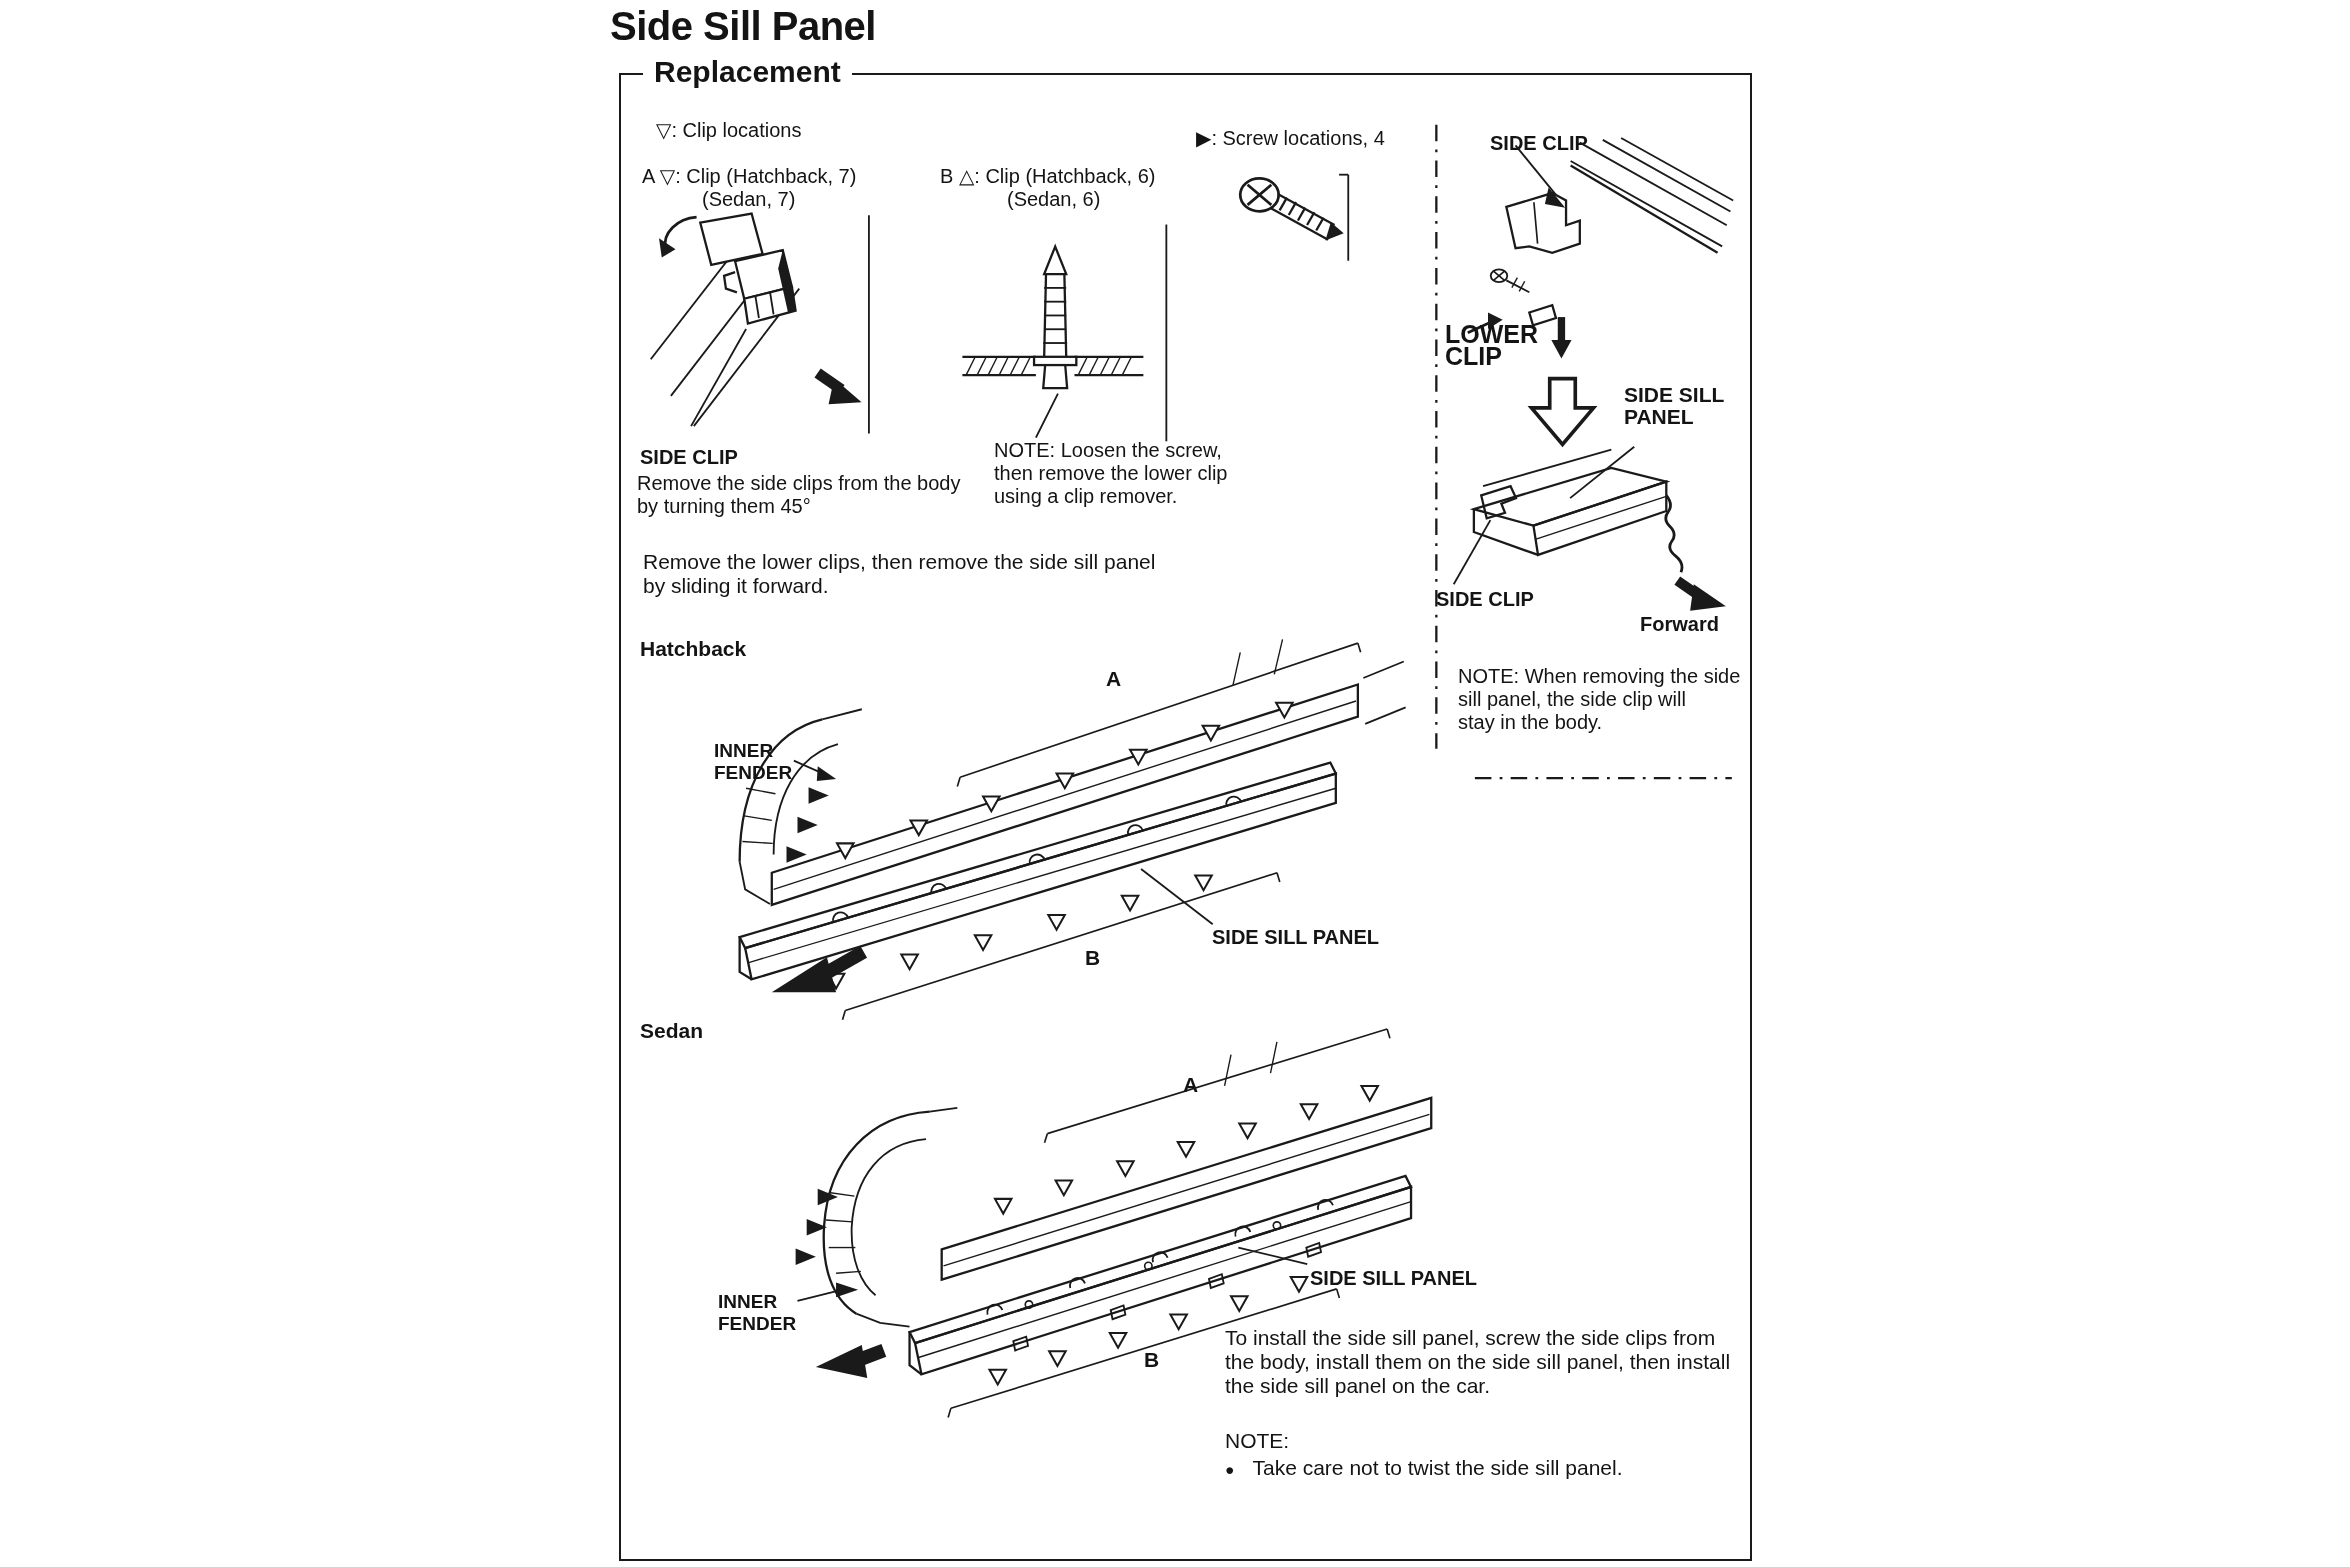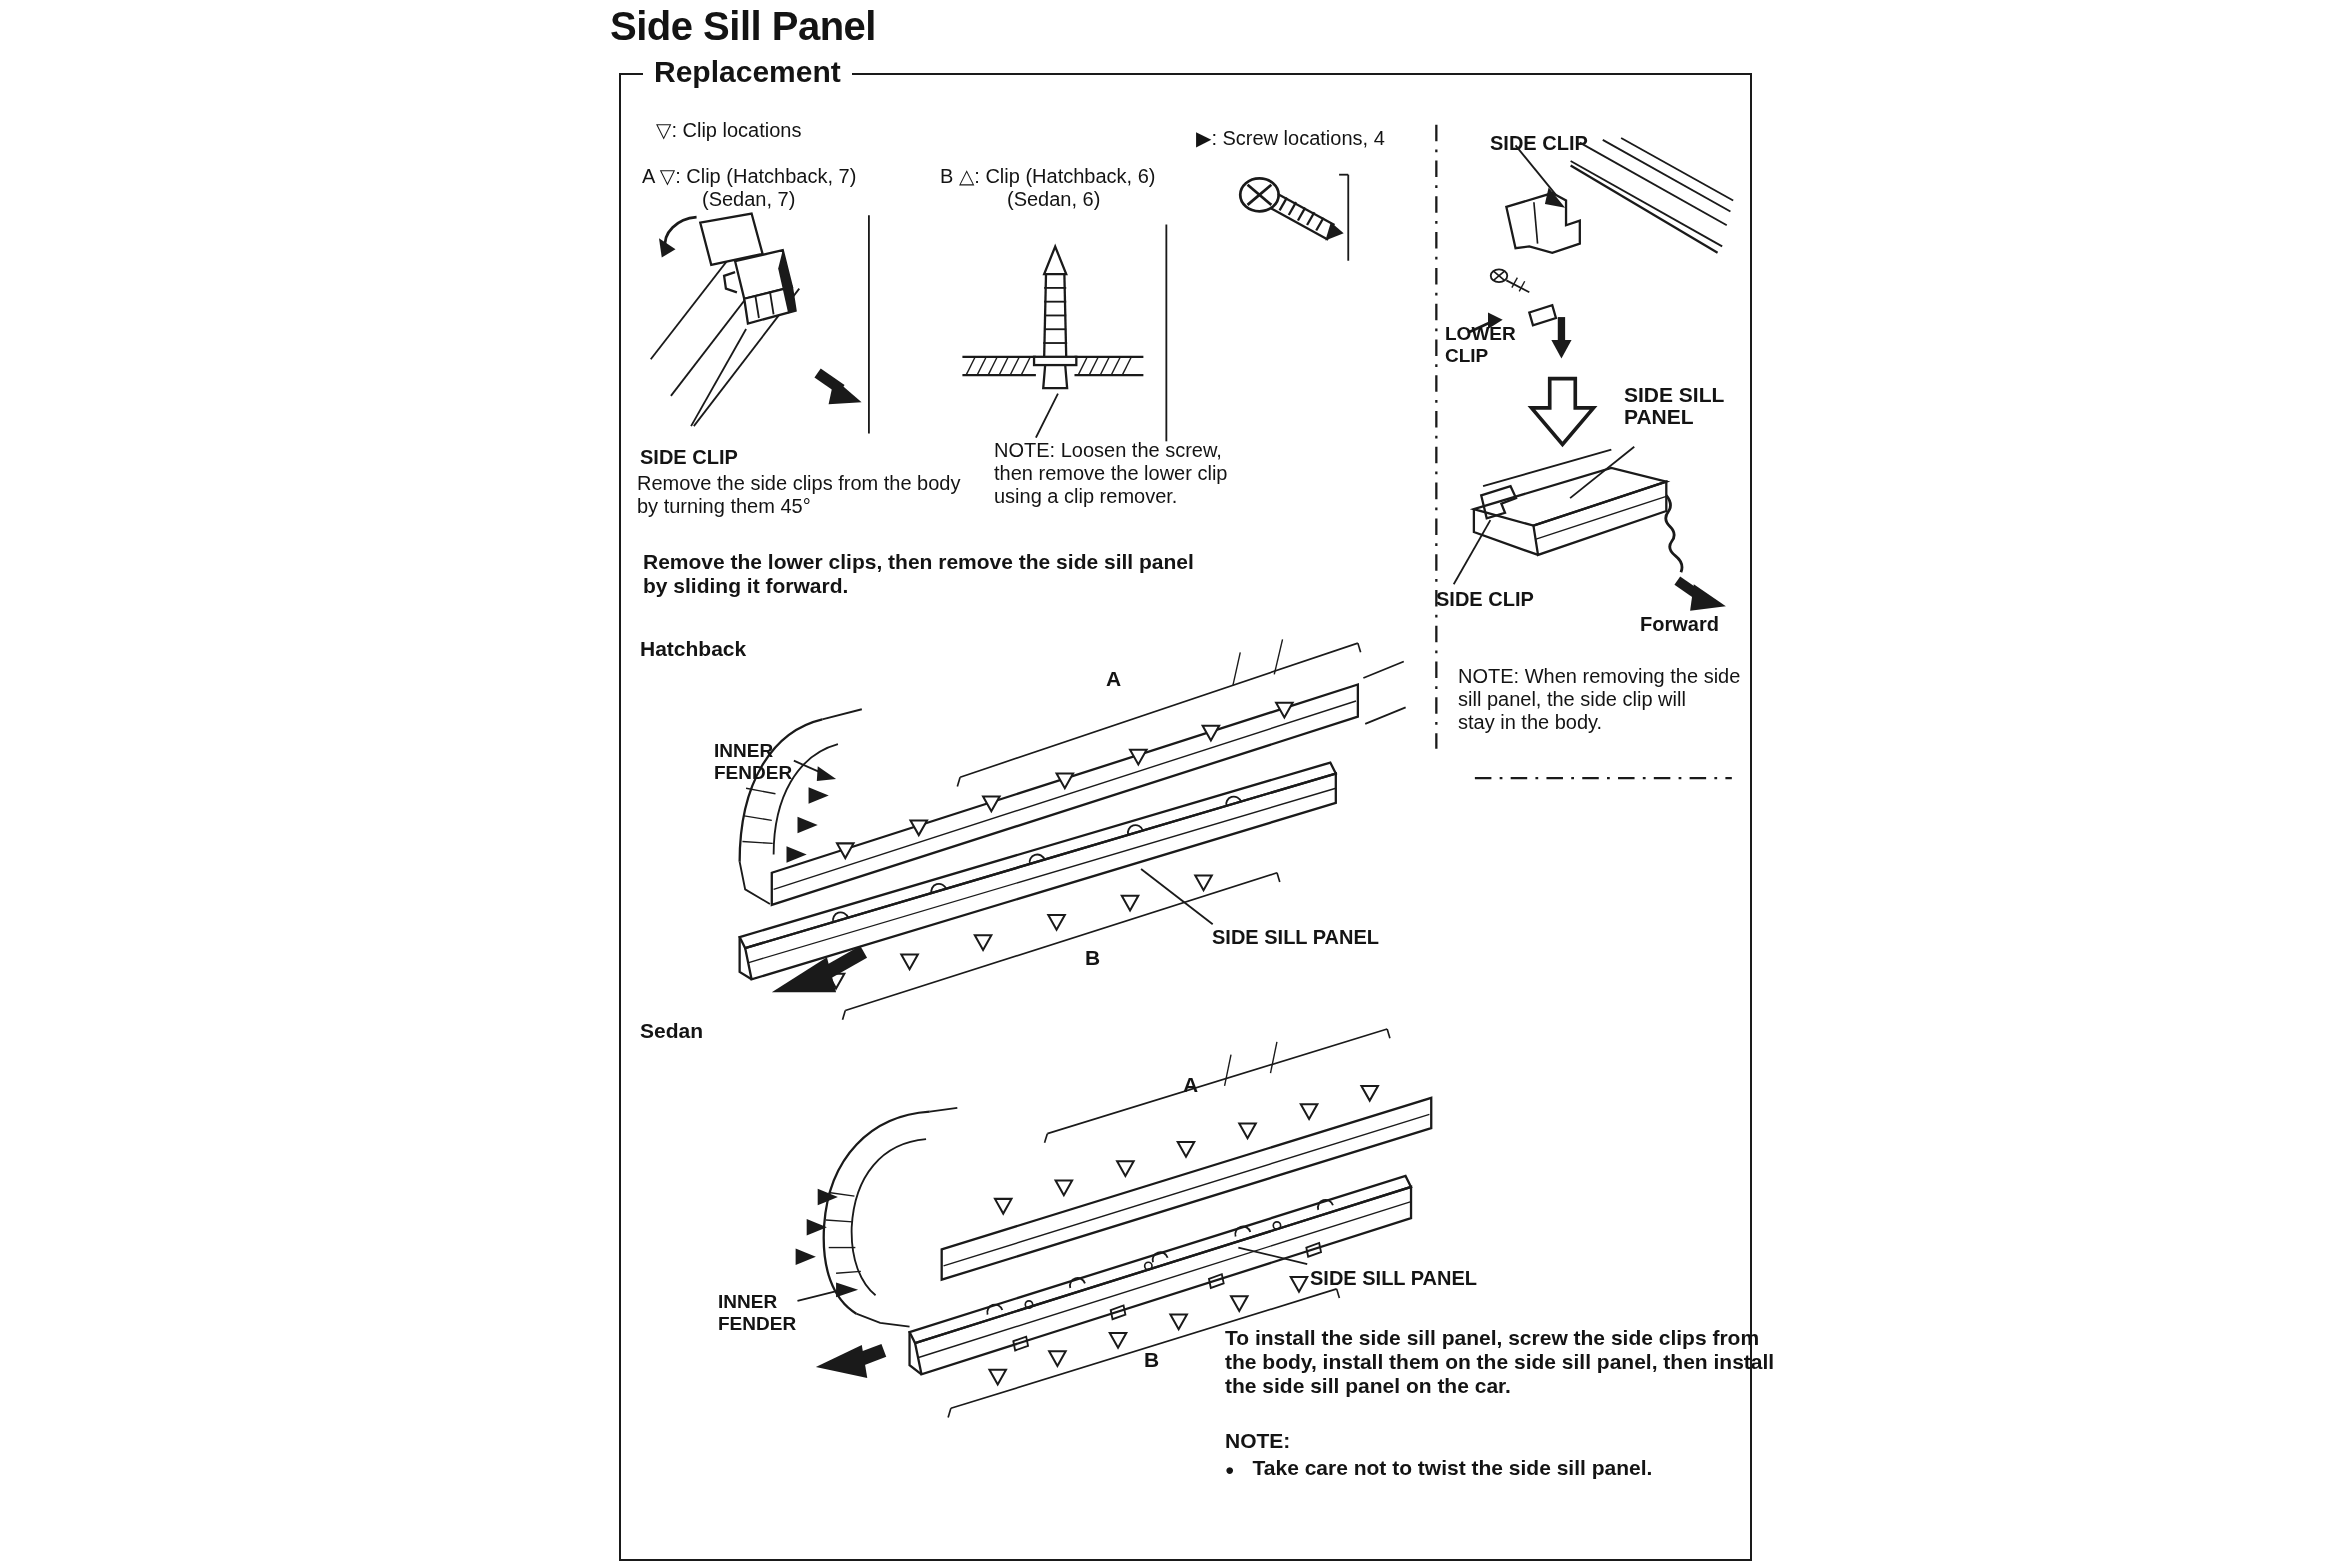--- a/index.html
+++ b/index.html
@@ -9,21 +9,21 @@
     color:#141414;
     font-family:"Liberation Sans", sans-serif;
     position:relative;
     overflow:hidden;
   }
   .abs { position:absolute; }
   .title { font-size:40px; font-weight:bold; letter-spacing:-0.5px; }
   .sect  { background:#fff; padding:0 11px; font-weight:bold; font-size:30px; }
   .frame { border:2.8px solid #1a1a1a; }
   .t22 { font-size:20px; line-height:23px; white-space:nowrap; }
-  .t23 { font-size:21px; line-height:24px; white-space:nowrap;font-weight:bold; }
+  .t23 { font-size:21px; line-height:24px; white-space:nowrap; }
   .b   { font-weight:bold; }
   .lines .line { display:block; }
   .bullet { position:relative; padding-left:27.5px; white-space:normal; }
   .bullet::before { content:"●"; position:absolute; left:0; top:1.8px; font-size:15.6px; }
   svg.abs { overflow:visible; }
 </style>
 </head>
 <body>
 
 <div class="abs title" style="left:610px;top:3.7px">Side Sill Panel</div>
@@ -310,21 +310,21 @@
   <line x1="70" y1="155" x2="95" y2="168" stroke-width="2"></line>
   <line x1="76" y1="163" x2="82" y2="152" stroke-width="1.5"></line>
   <line x1="84" y1="167" x2="90" y2="156" stroke-width="1.5"></line>
   <polygon points="95,190 120,182 124,196 99,204"></polygon>
   <line x1="130" y1="195" x2="130" y2="222" stroke-width="8"></line>
   <polygon points="119,220 141,220 130,240" fill="#1a1a1a" stroke="none"></polygon>
   <line x1="28" y1="212" x2="54" y2="200" stroke-width="3"></line>
   <polygon points="50,190 66,198 50,208" fill="#1a1a1a" stroke="none"></polygon>
 </svg>
 
-<div class="abs b lines" style="left:1445px;top:323px;font-size:19px;line-height:22px">
+<div class="abs b lines" style="left:1445px;top:323px;font-size:25px;line-height:22px">
   <span class="line">LOWER</span>
   <span class="line">CLIP</span>
 </div>
 
 <svg class="abs" style="left:1526px;top:375px" width="73" height="73" viewBox="0 0 80 80">
   <polygon points="26,4 54,4 54,36 74,36 40,76 6,36 26,36" fill="#fff" stroke="#1a1a1a" stroke-width="4"></polygon>
 </svg>
 
 <div class="abs b lines" style="left:1624px;top:384px;font-size:21px;line-height:22px">
   <span class="line">SIDE SILL</span>

